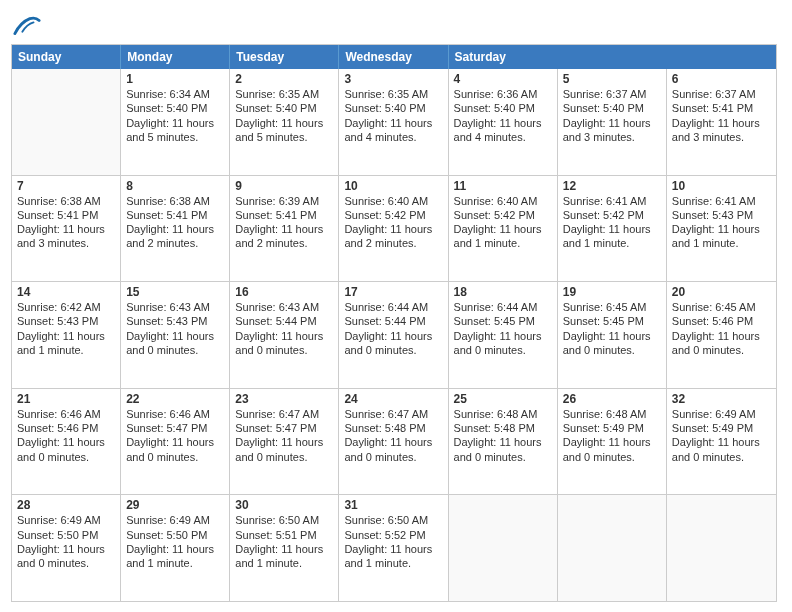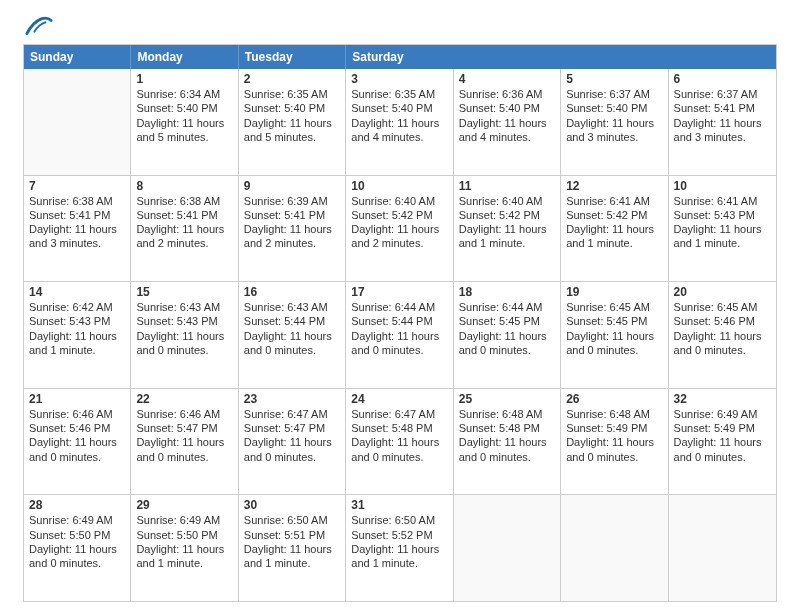--- a/index.html
+++ b/index.html
@@ -6,21 +6,21 @@
     body {
       width: 792px;
       height: 612px;
       font-family: Arial, sans-serif;
       background: #fff;
       overflow: hidden;
     }
     .page {
       width: 792px;
       height: 612px;
-      padding: 10px 15px 10px 23px;
+      padding: 10px 15px 10px 11px;
       display: flex;
       flex-direction: column;
     }
     .header {
       display: flex;
       align-items: flex-start;
       justify-content: space-between;
       margin-bottom: 6px;
     }
     .logo {
@@ -131,20 +131,21 @@
       <div class="month-title"></div>
       <div class="location"></div>
     </div>
   </div>
 
   <div class="calendar">
     <div class="cal-header">
     <div class="cal-header-cell">Sunday</div>
         <div class="cal-header-cell">Monday</div>
         <div class="cal-header-cell">Tuesday</div>
+        <div class="cal-header-cell">Wednesday</div>
         <div class="cal-header-cell">Saturday</div>
       </div>
     <div class="cal-body">
     <div class="cal-row">
           <div class="cal-cell empty"></div>
           <div class="cal-cell">
             <span class="day-num">1</span>
             <div class="cell-info">Sunrise: 6:34 AM<br>Sunset: 5:40 PM<br>Daylight: 11 hours and 5 minutes.</div>
           </div>
           <div class="cal-cell">

